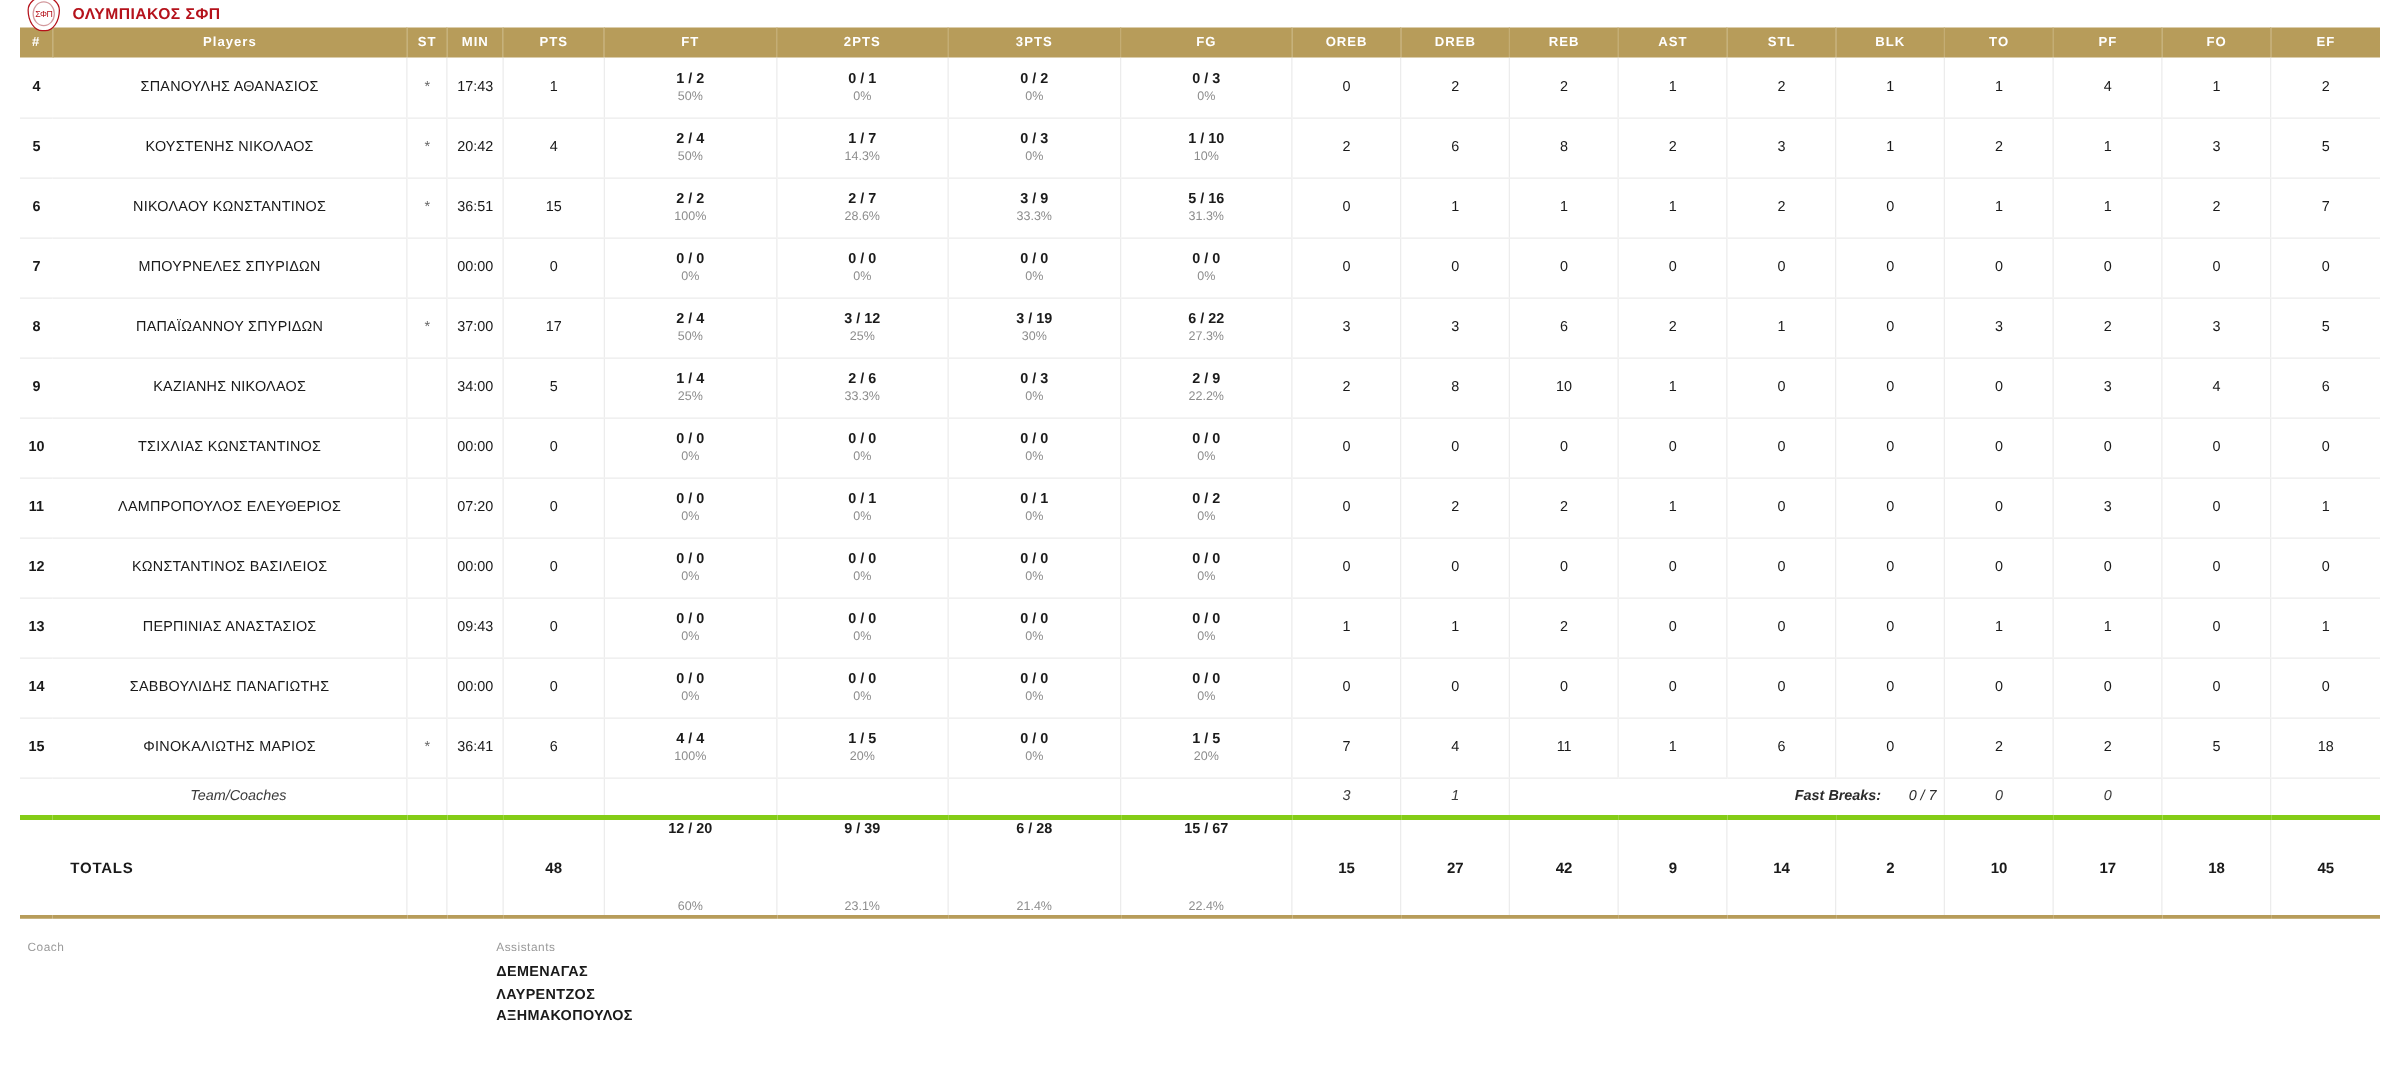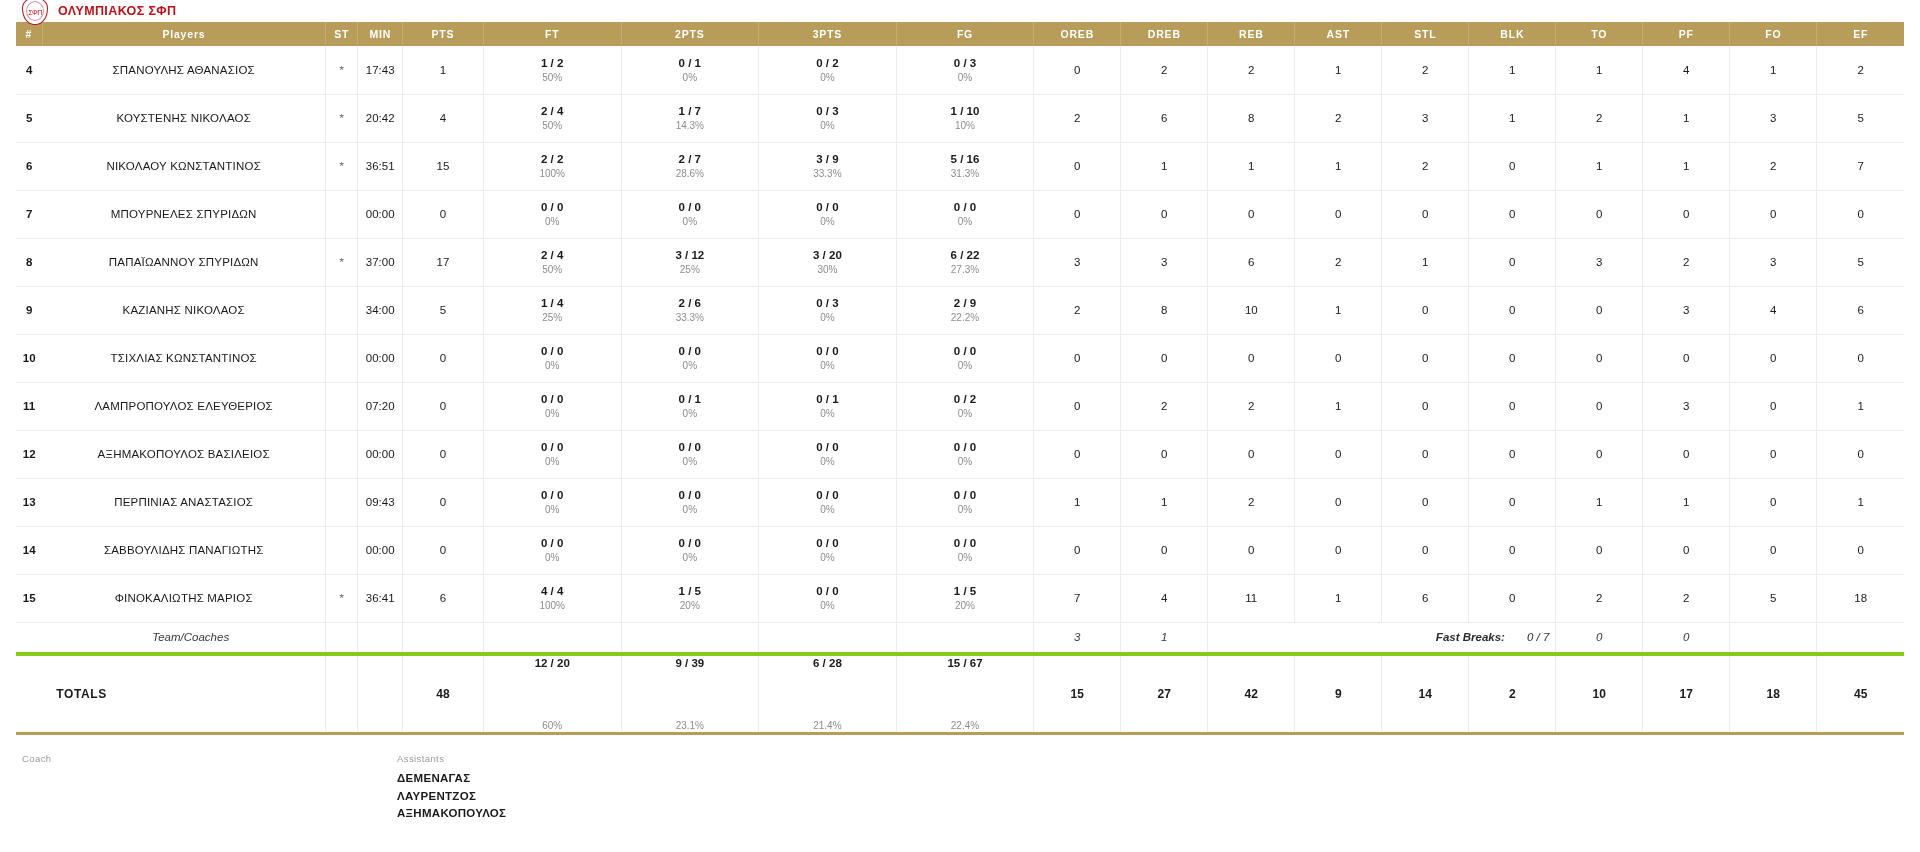--- a/index.html
+++ b/index.html
@@ -345,21 +345,21 @@
         <td class="pts vsep">17</td>
         <td class="stat vsep">
           <span class="made">2 / 4</span>
           <span class="pct">50%</span>
         </td>
         <td class="stat vsep">
           <span class="made">3 / 12</span>
           <span class="pct">25%</span>
         </td>
         <td class="stat vsep">
-          <span class="made">3 / 20</span>
+          <span class="made">3 / 19</span>
           <span class="pct">30%</span>
         </td>
         <td class="stat vsep">
           <span class="made">6 / 22</span>
           <span class="pct">27.3%</span>
         </td>
         <td class="stat vsep">3</td>
         <td class="stat vsep">3</td>
         <td class="stat vsep">6</td>
         <td class="stat vsep">2</td>
@@ -468,21 +468,21 @@
         <td class="stat vsep">0</td>
         <td class="stat vsep">0</td>
         <td class="stat vsep">0</td>
         <td class="stat vsep">3</td>
         <td class="stat vsep">0</td>
         <td class="stat vsep">1</td>
       </tr>
 
       <tr class="player-row">
         <td class="num">12</td>
-        <td class="player">ΑΞΗΜΑΚΟΠΟΥΛΟΣ ΒΑΣΙΛΕΙΟΣ</td>
+        <td class="player">ΚΩΝΣΤΑΝΤΙΝΟΣ ΒΑΣΙΛΕΙΟΣ</td>
         <td class="st vsep"></td>
         <td class="min vsep">00:00</td>
         <td class="pts vsep">0</td>
         <td class="stat vsep">
           <span class="made">0 / 0</span>
           <span class="pct">0%</span>
         </td>
         <td class="stat vsep">
           <span class="made">0 / 0</span>
           <span class="pct">0%</span>

